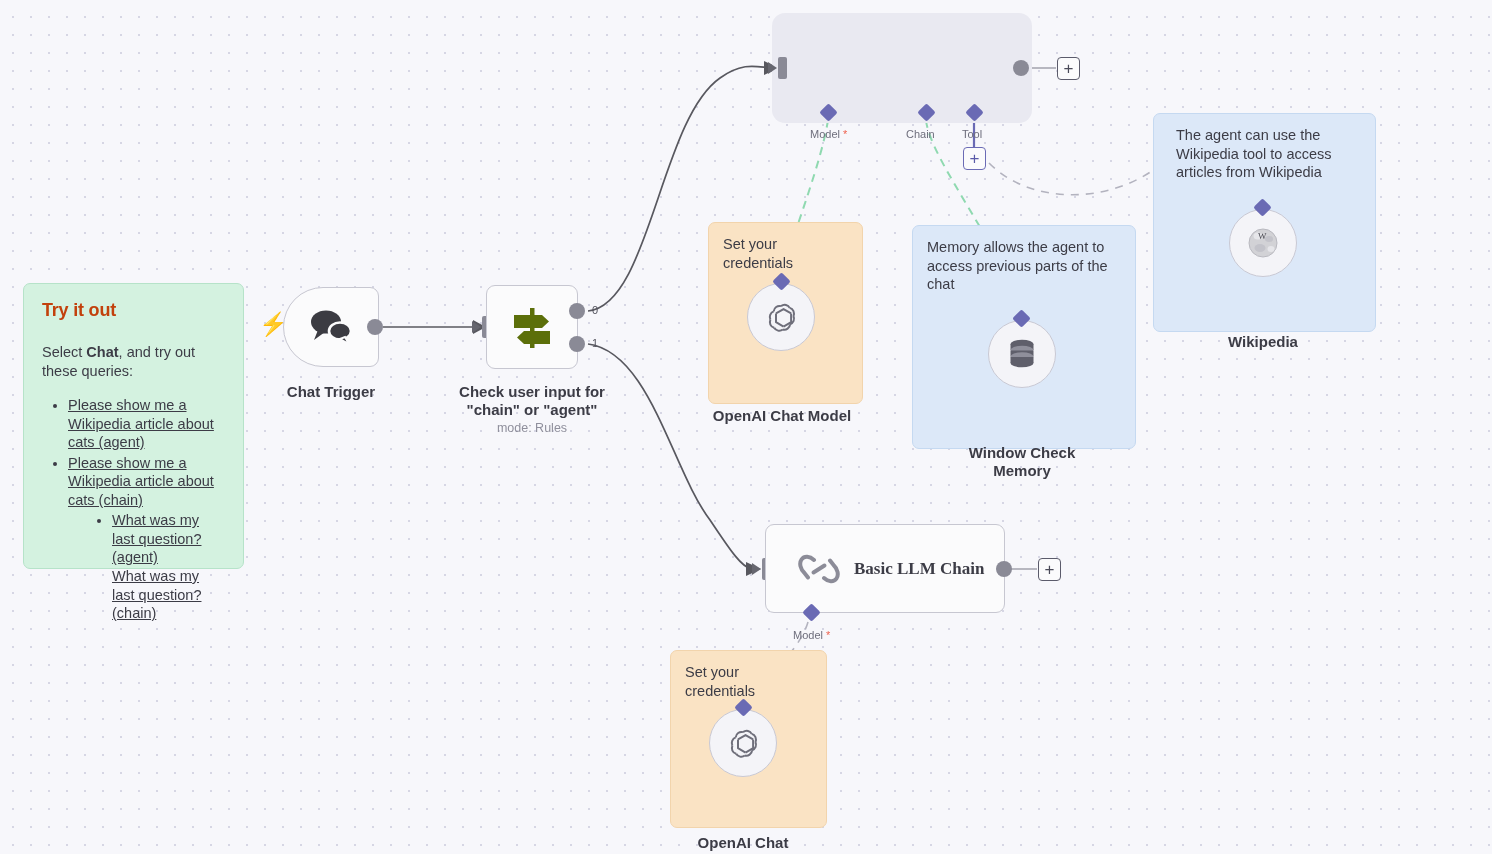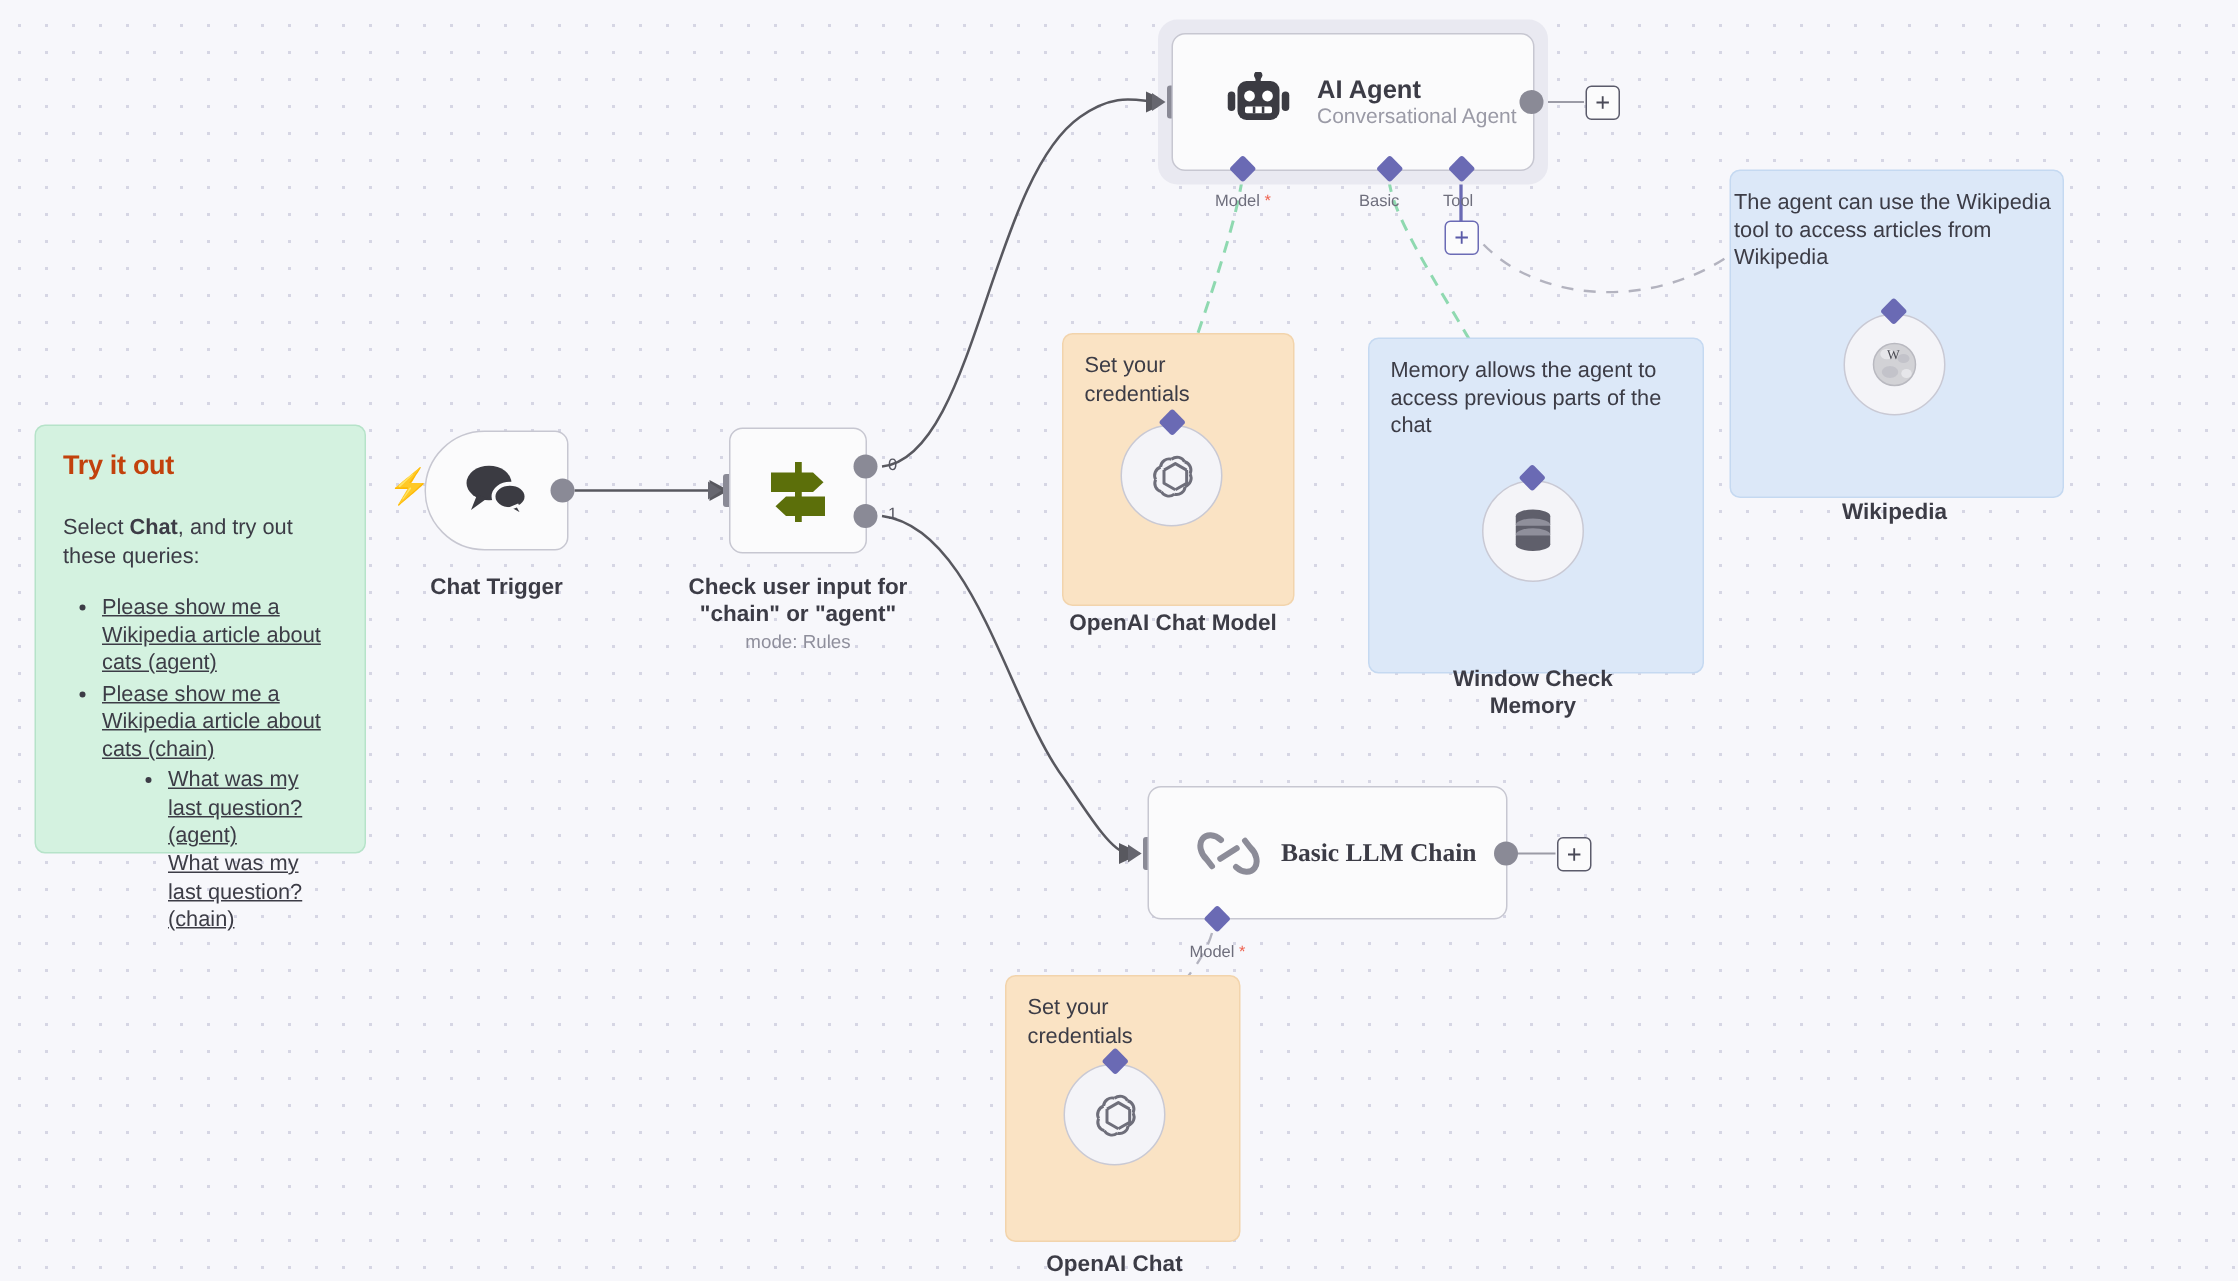--- a/index.html
+++ b/index.html
@@ -250,21 +250,21 @@
   </div>
 
   <div class="sticky sticky-orange" style="left:708px; top:222px; width:155px; height:182px; padding:12px 14px;">
     <div class="note-caption">Set your credentials</div>
   </div>
 
   <div class="sticky sticky-blue" style="left:912px; top:225px; width:224px; height:224px; padding:12px 14px;">
     <div class="note-caption">Memory allows the agent to access previous parts of the chat</div>
   </div>
 
-  <div class="sticky sticky-blue" style="left:1153px; top:113px; width:223px; height:219px; padding:12px 2px;">
+  <div class="sticky sticky-blue" style="left:1153px; top:113px; width:223px; height:219px; padding:12px 22px;">
     <div class="note-caption">The agent can use the Wikipedia tool to access articles from Wikipedia</div>
   </div>
 
   <div class="sticky sticky-orange" style="left:670px; top:650px; width:157px; height:178px; padding:12px 14px;">
     <div class="note-caption">Set your credentials</div>
   </div>
 
 
   <div class="bolt" style="left:259px; top:313px;">⚡</div>
   <div class="node" style="left:283px; top:287px; width:96px; height:80px;
@@ -292,46 +292,28 @@
   <div class="out-dot" style="left:569px; top:303px;"></div>
   <div class="out-num" style="left:592px; top:304px;">0</div>
   <div class="out-dot" style="left:569px; top:336px;"></div>
   <div class="out-num" style="left:592px; top:337px;">1</div>
   <div class="node-label" style="left:442px; top:383px; width:180px;">Check user input for "chain" or "agent"</div>
   <div class="node-sublabel" style="left:442px; top:421px; width:180px;">mode: Rules</div>
 
   <div class="node-halo" style="left:772px; top:13px; width:260px; height:110px;"></div>
   <div class="in-arrow" style="left:768px; top:62px;"></div>
   <div class="in-handle" style="left:778px; top:57px;"></div>
-  <div class="node" style="left:781px; top:22px; width:242px; height:92px; padding-left:36px;">
-    <svg width="42" height="40" viewBox="0 0 42 40" style="flex:none;">
-      <rect x="19" y="0" width="3.5" height="6" fill="#3b3b42"></rect>
-      <circle cx="20.8" cy="2.2" r="2.8" fill="#3b3b42"></circle>
-      <rect x="7" y="6" width="28" height="26" rx="6" fill="#3b3b42"></rect>
-      <rect x="0.5" y="13" width="5" height="13" rx="2.5" fill="#3b3b42"></rect>
-      <rect x="36.5" y="13" width="5" height="13" rx="2.5" fill="#3b3b42"></rect>
-      <circle cx="15" cy="16" r="3.6" fill="#ffffff"></circle>
-      <circle cx="27" cy="16" r="3.6" fill="#ffffff"></circle>
-      <rect x="12" y="23" width="18" height="4.5" rx="1.2" fill="#ffffff"></rect>
-      <rect x="17.2" y="23" width="1.7" height="4.5" fill="#3b3b42"></rect>
-      <rect x="23.2" y="23" width="1.7" height="4.5" fill="#3b3b42"></rect>
-    </svg>
-    <div style="margin-left:18px;">
-      <div class="node-title">AI Agent</div>
-      <div class="node-subtitle">Conversational Agent</div>
-    </div>
-  </div>
   <div class="out-dot" style="left:1013px; top:60px;"></div>
   <div class="plus-box" style="left:1057px; top:57px;">+</div>
 
   <div class="diamond" style="left:822px; top:106px;"></div>
   <div class="port-label" style="left:810px; top:128px;">Model <span class="req-star">*</span></div>
 
   <div class="diamond" style="left:920px; top:106px;"></div>
-  <div class="port-label" style="left:906px; top:128px;">Basic</div>
+  <div class="port-label" style="left:906px; top:128px;">Chain</div>
 
   <div class="diamond" style="left:968px; top:106px;"></div>
   <div class="port-label" style="left:962px; top:128px;">Tool</div>
   <div class="plus-box accent" style="left:963px; top:147px;">+</div>
 
   <div class="sub-node" style="left:747px; top:283px;">
     <svg width="34" height="34" viewBox="0 0 36 36">
       <g fill="none" stroke="#6e6e7a" stroke-width="2.1" stroke-linejoin="round">
         <path d="M18 6.5c3.4-2.6 7.6-1.4 9.2 1.8"></path>
         <path d="M27.2 8.3c3.9 1 5.5 5.2 3.9 8.6"></path>

